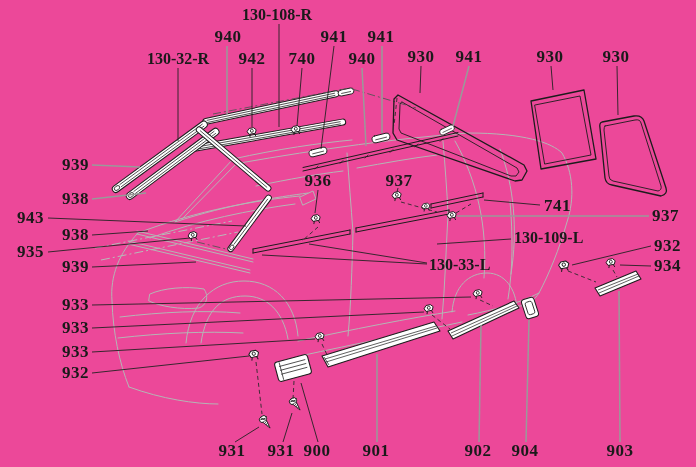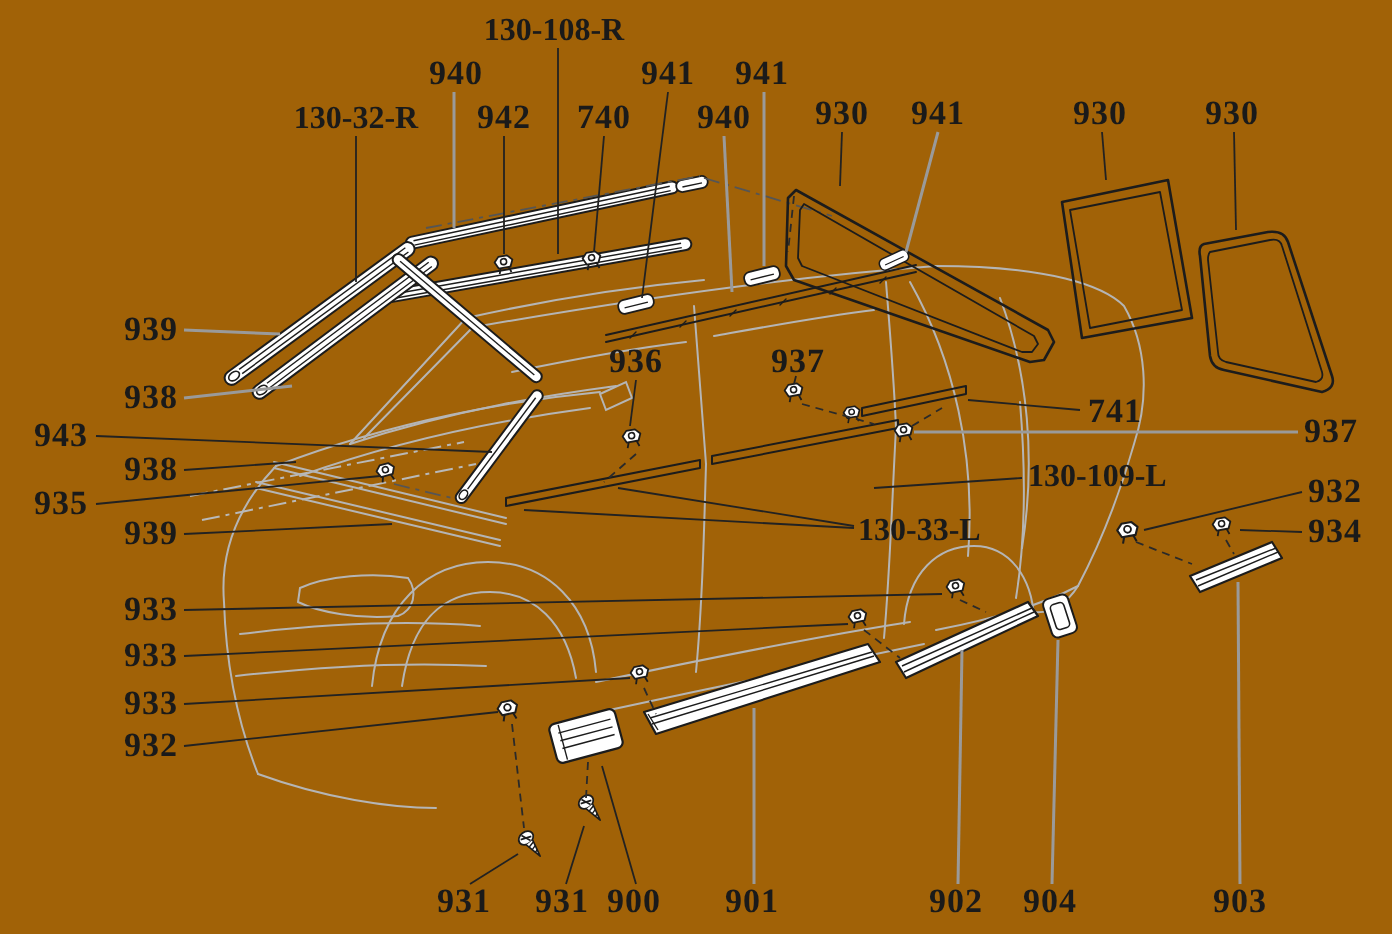--- a/index.html
+++ b/index.html
@@ -1,16 +1,16 @@
 <!DOCTYPE html>
 <html><head>
 <meta charset="utf-8">
 <style>
   html,body{margin:0;padding:0;background:#ffffff;}
-  .stage{position:relative;width:696px;height:467px;background:#a16207;overflow:hidden;}
+  .stage{position:relative;width:696px;height:467px;background:#ec4899;overflow:hidden;}
   svg{display:block;}
   .lbl{font-family:"Liberation Serif","DejaVu Serif",serif;font-weight:bold;font-size:17px;fill:#1a1a1a;letter-spacing:.5px;}
   .lbl-sm{font-family:"Liberation Serif","DejaVu Serif",serif;font-weight:bold;font-size:16px;fill:#1a1a1a;}
   .body-ln{stroke:#b5b5b5;stroke-width:1;fill:none;stroke-linecap:round;}
   .body-dd{stroke:#b9b9b9;stroke-width:1;fill:none;stroke-dasharray:9 3 2 3;}
   .part{stroke:#1c1c1c;fill:none;stroke-linejoin:round;stroke-linecap:round;}
   .pw{stroke:#1c1c1c;fill:#ffffff;stroke-linejoin:round;stroke-linecap:round;}
   .lb{stroke:#222222;stroke-width:0.9;}
   .lg{stroke:#9a9a9a;stroke-width:1.5;}
   .ld{stroke:#2a2a2a;stroke-width:0.9;stroke-dasharray:4 3;}

